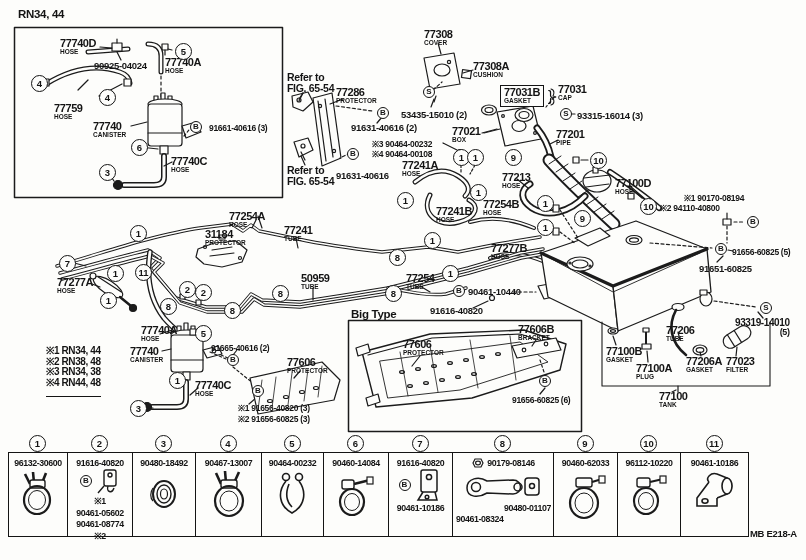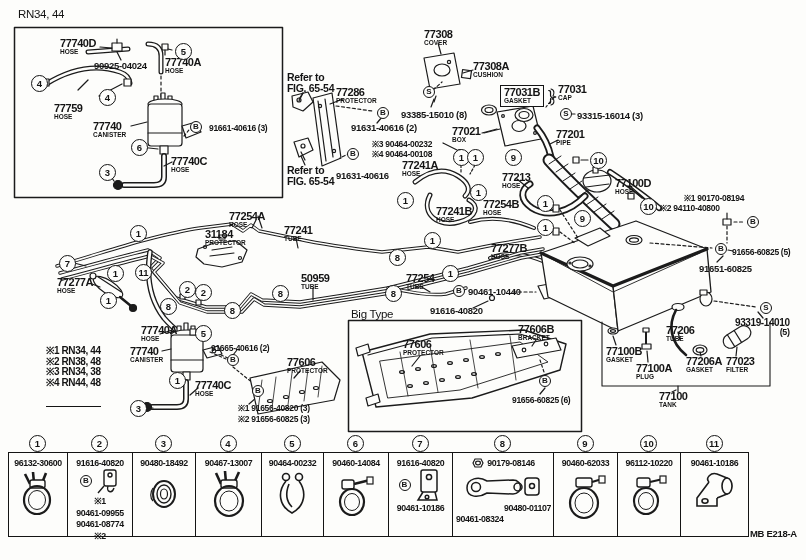--- a/index.html
+++ b/index.html
@@ -8,23 +8,23 @@
   svg.art{position:absolute;left:0;top:0;z-index:1;}
   .lbl{position:absolute;line-height:1;white-space:nowrap;z-index:3;}
   .lbl .num{display:block;font-weight:700;font-size:11px;letter-spacing:-0.4px;}
   .lbl .sub{display:block;font-weight:700;font-size:6.5px;letter-spacing:0;}
   .lbl.qr{text-align:right;}
   .lbl .qty{font-size:9px;}
   .pn{position:absolute;font-weight:700;font-size:9.5px;letter-spacing:-0.3px;white-space:nowrap;z-index:3;}
   .pn.s9{font-size:8.5px;}
   .brace{position:absolute;font-size:15px;font-weight:400;z-index:3;}
   .boxed{border:1.2px solid #141414;padding:1px 3px;background:#fdfdfb;}
-  .hdr{position:absolute;font-weight:400;font-size:11.5px;letter-spacing:-0.3px;z-index:3;}
+  .hdr{position:absolute;font-weight:700;font-size:11.5px;letter-spacing:-0.3px;z-index:3;}
   .refer span{display:block;font-weight:700;font-size:10.5px;letter-spacing:-0.3px;}
-  .mnotes{position:absolute;left:46px;top:346px;z-index:3;border-bottom:1.6px solid #141414;padding-bottom:18px;}
+  .mnotes{position:absolute;left:46px;top:346px;z-index:3;border-bottom:1.6px solid #141414;padding-bottom:8px;}
   .mnotes div{font-weight:700;font-size:10px;line-height:10.5px;letter-spacing:-0.4px;}
   .co{position:absolute;width:15px;height:15px;border:1.6px solid #141414;border-radius:50%;
       background:#fdfdfb;font-weight:700;font-size:9.5px;line-height:15px;text-align:center;z-index:4;}
   .co.sm{width:10px;height:10px;border-width:1.4px;font-size:8px;line-height:10px;}
   .legend{position:absolute;left:8px;top:452px;display:flex;border:1.3px solid #141414;background:#fdfdfb;z-index:2;}
   .cell{position:relative;border-right:1.3px solid #141414;height:83px;box-sizing:border-box;
         display:flex;flex-direction:column;align-items:center;padding-top:4px;}
   .cell:last-child{border-right:none;}
   .cell .co.leg{top:-18px;left:50%;margin-left:-9px;}
   .cell .pn.c{position:static;font-size:8.8px;letter-spacing:-0.4px;margin-top:1px;}
@@ -368,21 +368,21 @@
 <div class="pn" style="left:336px;top:170px">91631-40616</div>
 
 <div class="lbl" style="left:424px;top:29px">
       <span class="num">77308</span>
       <span class="sub">COVER</span>
     </div>
 <div class="lbl" style="left:473px;top:61px">
       <span class="num">77308A</span>
       <span class="sub">CUSHION</span>
     </div>
-<div class="pn" style="left:401px;top:109px">93385-15010 (8)</div>
+<div class="pn" style="left:401px;top:109px">53435-15010 (2)</div>
 <div class="lbl boxed" style="left:500px;top:85px">
       <span class="num">77031B</span>
       <span class="sub">GASKET</span>
     </div>
 <div class="lbl" style="left:558px;top:84px">
       <span class="num">77031</span>
       <span class="sub">CAP</span>
     </div>
 <div class="pn" style="left:577px;top:110px">93315-16014 (3)</div>
 <div class="lbl" style="left:452px;top:126px">
@@ -584,21 +584,21 @@
       <div class="co sm" style="position:static">B</div>
       <svg class="icon" width="26" height="26" viewBox="0 0 26 26">
             <g fill="none" stroke="#1b1b1b" stroke-width="1.4">
               <rect x="10" y="2" width="12" height="16" rx="2" fill="#fdfdfb"></rect>
               <circle cx="16" cy="7" r="2"></circle>
               <path d="M10 18 L4 25 M14 18 C12 24 18 26 20 20"></path>
             </g>
           </svg>
     </div>
     <div class="pn c">※1</div>
-    <div class="pn c">90461-09955</div>
+    <div class="pn c">90461-05602</div>
     <div class="pn c">90461-08774</div>
     <div class="pn c">※2</div>
   </div>
   <div class="cell" style="width:63px">
     <div class="co leg">3</div>
     <div class="pn c">90480-18492</div>
     <svg class="icon" width="40" height="50" viewBox="0 0 40 50">
           <g fill="none" stroke="#1b1b1b">
             <ellipse cx="20" cy="26" rx="11" ry="13" stroke-width="2"></ellipse>
             <ellipse cx="20" cy="26" rx="7" ry="9" stroke-width="1.4"></ellipse>

